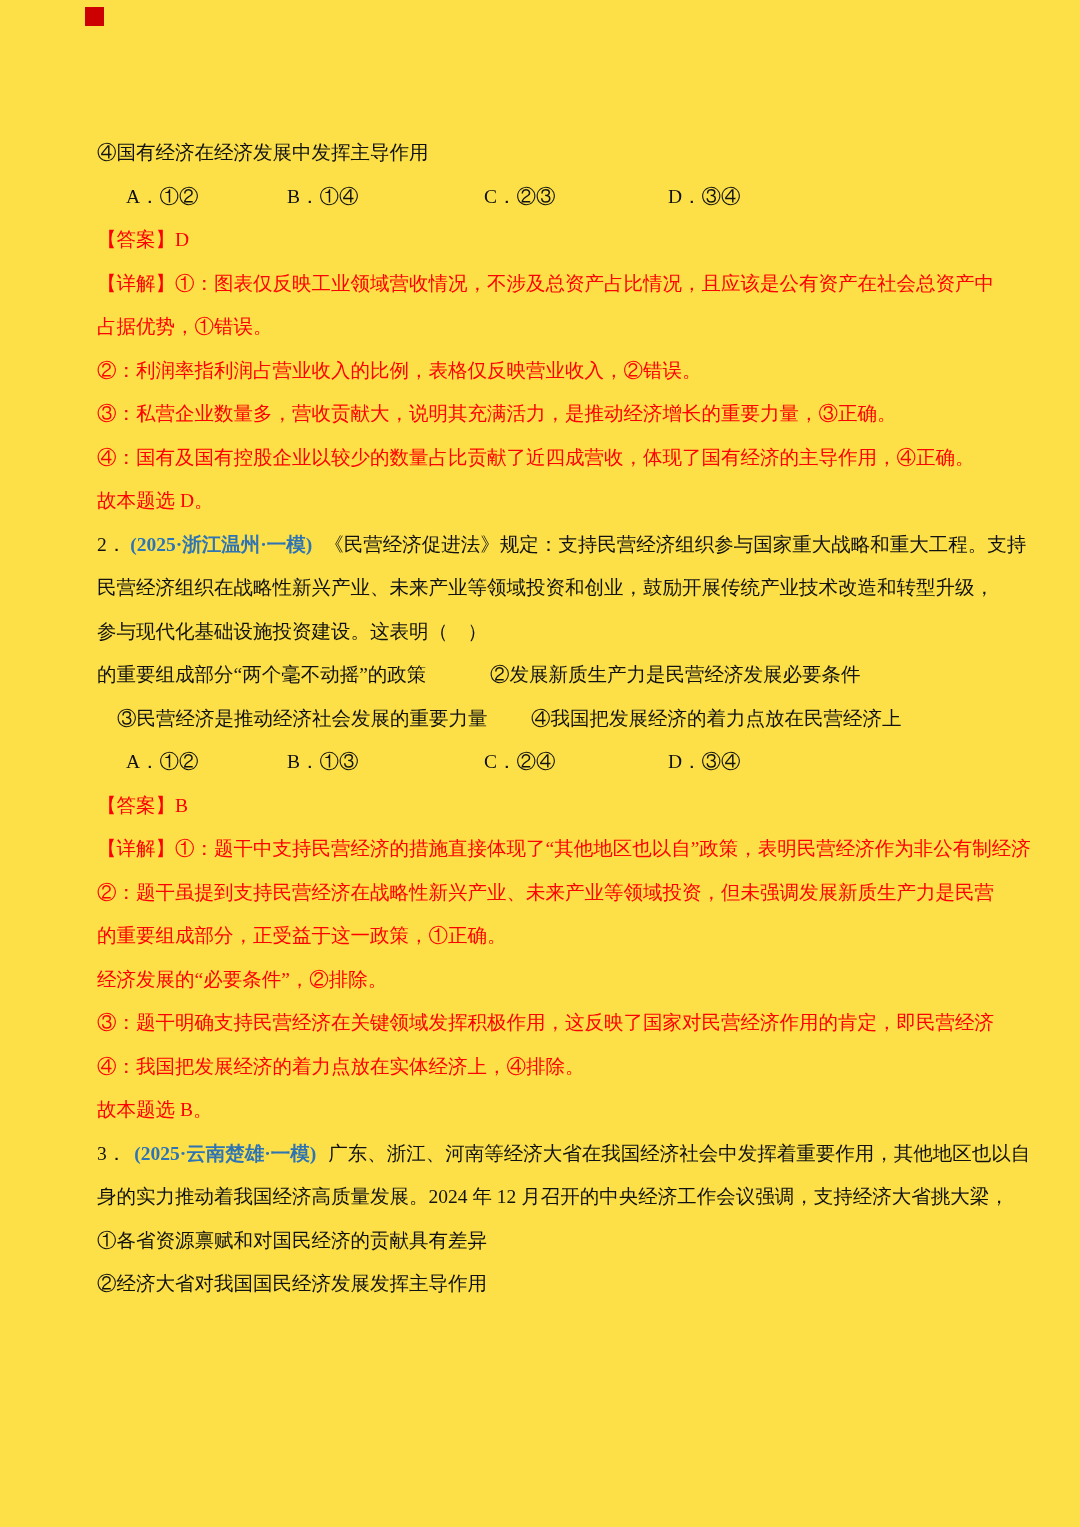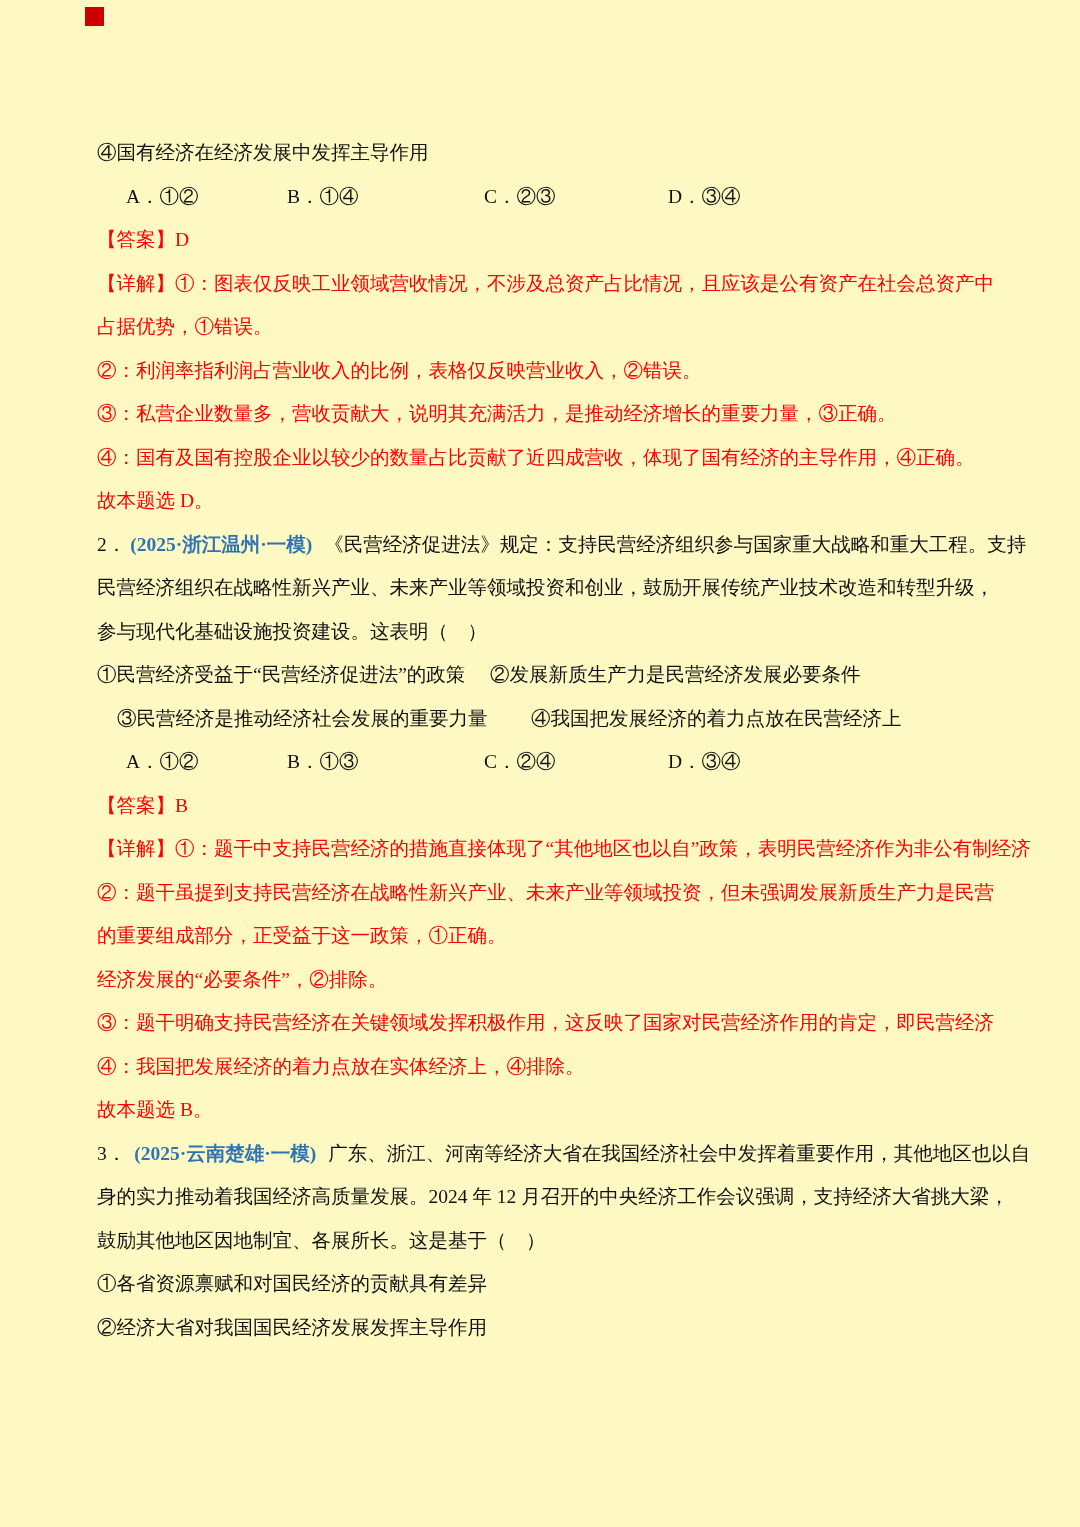--- a/index.html
+++ b/index.html
@@ -4,21 +4,21 @@
 <style>
   html, body {
     margin: 0;
     padding: 0;
     background: #ffffff;
   }
   #page {
     position: relative;
     width: 1080px;
     height: 1527px;
-    background: #fef9c3;
+    background: #fde047;
     overflow: hidden;
     font-family: "Liberation Serif", "DejaVu Serif", serif;
   }
   #corner-marker {
     position: absolute;
     left: 85px;
     top: 7px;
     width: 19px;
     height: 19px;
   }
@@ -55,30 +55,29 @@
       <div class="line"><span class="seg r">【答案】D</span></div>
       <div class="line"><span class="seg r">【详解】①：图表仅反映工业领域营收情况，不涉及总资产占比情况，且应该是公有资产在社会总资产中</span></div>
       <div class="line"><span class="seg r">占据优势，①错误。</span></div>
       <div class="line"><span class="seg r">②：利润率指利润占营业收入的比例，表格仅反映营业收入，②错误。</span></div>
       <div class="line"><span class="seg r">③：私营企业数量多，营收贡献大，说明其充满活力，是推动经济增长的重要力量，③正确。</span></div>
       <div class="line"><span class="seg r">④：国有及国有控股企业以较少的数量占比贡献了近四成营收，体现了国有经济的主导作用，④正确。</span></div>
       <div class="line"><span class="seg r">故本题选 D。</span></div>
       <div class="line"><span class="seg k">2．</span><span class="seg b" style="margin-left: 4px;">(2025·浙江温州·一模)</span><span class="seg k" style="margin-left: 12px;">《民营经济促进法》规定：支持民营经济组织参与国家重大战略和重大工程。支持</span></div>
       <div class="line"><span class="seg k">民营经济组织在战略性新兴产业、未来产业等领域投资和创业，鼓励开展传统产业技术改造和转型升级，</span></div>
       <div class="line"><span class="seg k">参与现代化基础设施投资建设。这表明（　）</span></div>
-      <div class="line"><span class="seg k" style="width: 393px;">①民营经济受益于“民营经济促进法”的政策</span><span class="seg k">②发展新质生产力是民营经济发展必要条件</span></div>
+      <div class="line"><span class="seg k" style="width: 393px;">的重要组成部分“两个毫不动摇”的政策</span><span class="seg k">②发展新质生产力是民营经济发展必要条件</span></div>
       <div class="line"><span class="seg k" style="width: 414px; margin-left: 20px;">③民营经济是推动经济社会发展的重要力量</span><span class="seg k">④我国把发展经济的着力点放在民营经济上</span></div>
       <div class="line"><span class="seg k" style="margin-left: 29px; width: 161px;">A．①②</span><span class="seg k" style="width: 197px;">B．①③</span><span class="seg k" style="width: 184px;">C．②④</span><span class="seg k">D．③④</span></div>
       <div class="line"><span class="seg r">【答案】B</span></div>
       <div class="line"><span class="seg r">【详解】①：题干中支持民营经济的措施直接体现了“其他地区也以自”政策，表明民营经济作为非公有制经济</span></div>
       <div class="line"><span class="seg r">②：题干虽提到支持民营经济在战略性新兴产业、未来产业等领域投资，但未强调发展新质生产力是民营</span></div>
       <div class="line"><span class="seg r">的重要组成部分，正受益于这一政策，①正确。</span></div>
       <div class="line"><span class="seg r">经济发展的“必要条件”，②排除。</span></div>
       <div class="line"><span class="seg r">③：题干明确支持民营经济在关键领域发挥积极作用，这反映了国家对民营经济作用的肯定，即民营经济</span></div>
       <div class="line"><span class="seg r">④：我国把发展经济的着力点放在实体经济上，④排除。</span></div>
       <div class="line"><span class="seg r">故本题选 B。</span></div>
       <div class="line"><span class="seg k">3．</span><span class="seg b" style="margin-left: 8px;">(2025·云南楚雄·一模)</span><span class="seg k" style="margin-left: 12px;">广东、浙江、河南等经济大省在我国经济社会中发挥着重要作用，其他地区也以自</span></div>
       <div class="line"><span class="seg k">身的实力推动着我国经济高质量发展。2024 年 12 月召开的中央经济工作会议强调，支持经济大省挑大梁，</span></div>
-      <div class="line"><span class="seg k">鼓励其他地区因地制宜、各展所长。这是基于（　）</span></div>
       <div class="line"><span class="seg k">①各省资源禀赋和对国民经济的贡献具有差异</span></div>
       <div class="line"><span class="seg k">②经济大省对我国国民经济发展发挥主导作用</span></div>
     </div>
 </div>
 
 </body></html>

